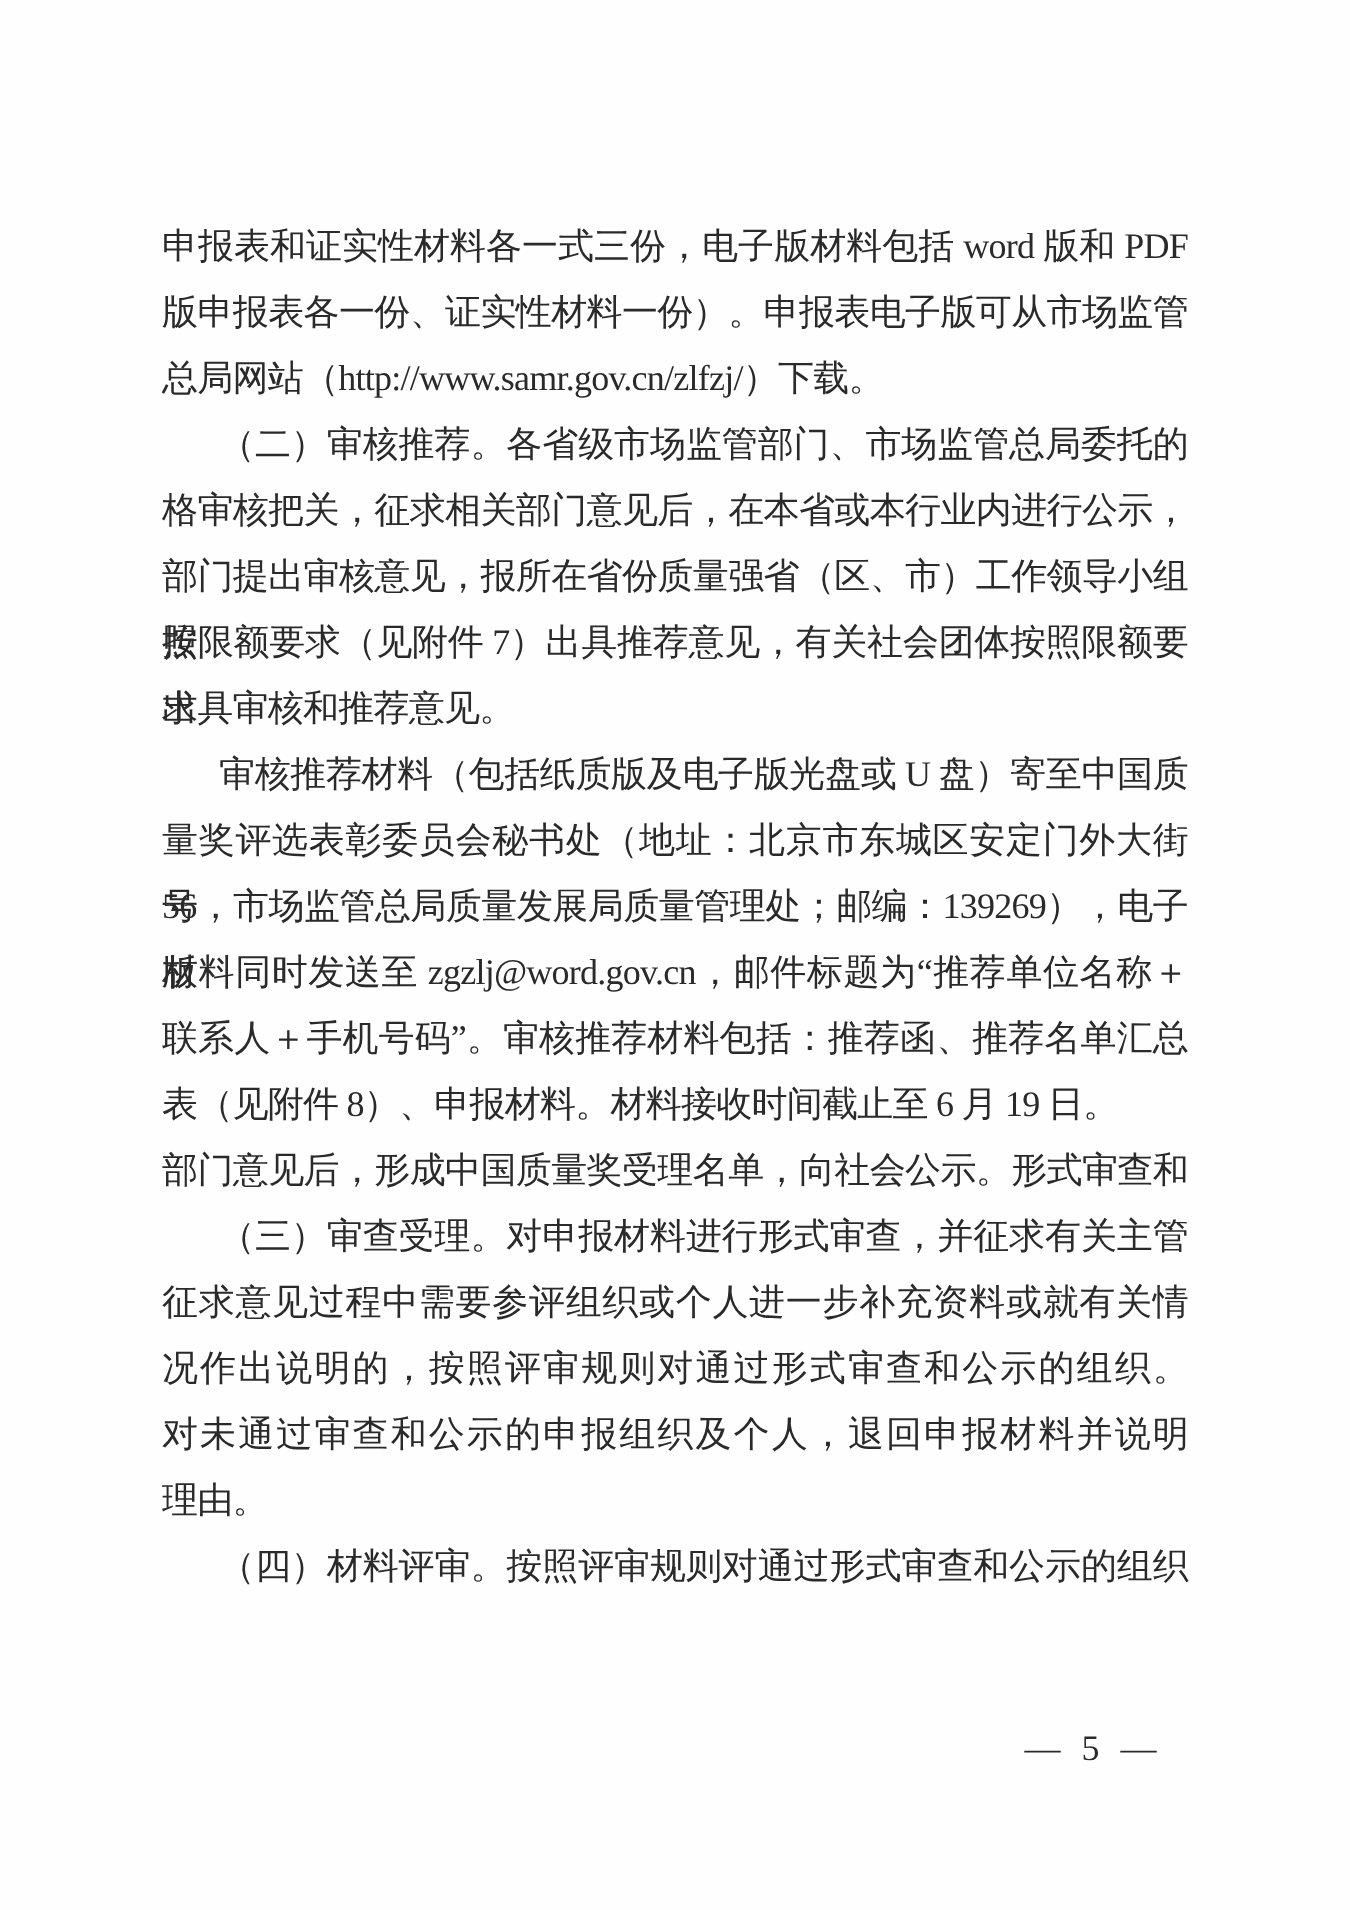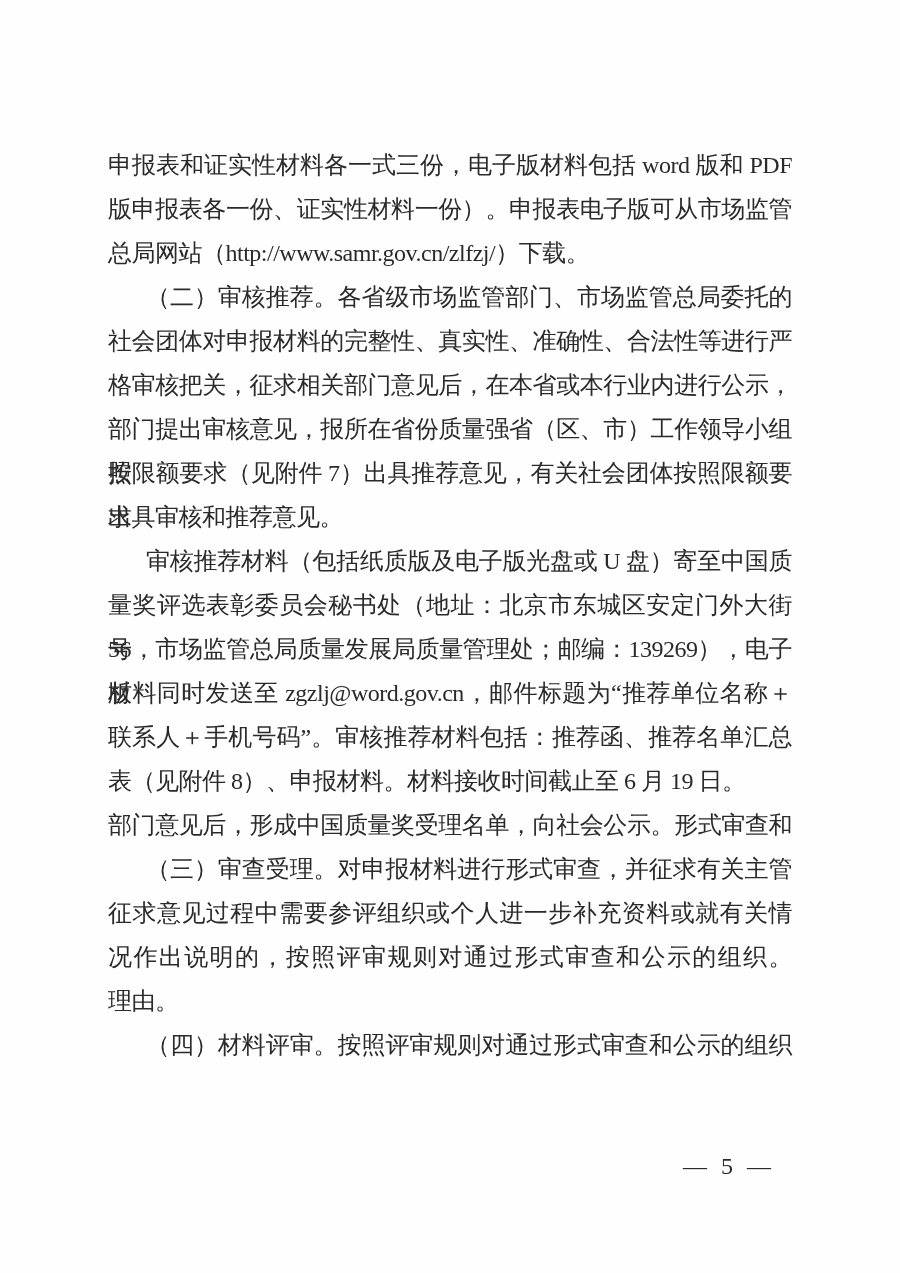--- a/index.html
+++ b/index.html
@@ -59,32 +59,32 @@
 </style>
 </head>
 <body>
 
 <div class="page">
   <div class="textblock">
     <div class="line j">申报表和证实性材料各一式三份，电子版材料包括 word 版和 PDF</div>
     <div class="line j">版申报表各一份、证实性材料一份）。申报表电子版可从市场监管</div>
     <div class="line end">总局网站（http://www.samr.gov.cn/zlfzj/）下载。</div>
     <div class="line j indent">（二）审核推荐。各省级市场监管部门、市场监管总局委托的</div>
-    <div class="line j">社会团体对申报材料的完整性、真实性、准确性、合法性等进行严</div>
     <div class="line j">格审核把关，征求相关部门意见后，在本省或本行业内进行公示，</div>
     <div class="line j">部门提出审核意见，报所在省份质量强省（区、市）工作领导小组按</div>
     <div class="line j">照限额要求（见附件 7）出具推荐意见，有关社会团体按照限额要求</div>
     <div class="line end">出具审核和推荐意见。</div>
     <div class="line j indent">审核推荐材料（包括纸质版及电子版光盘或 U 盘）寄至中国质</div>
     <div class="line j">量奖评选表彰委员会秘书处（地址：北京市东城区安定门外大街 56</div>
     <div class="line j">号，市场监管总局质量发展局质量管理处；邮编：139269），电子版</div>
     <div class="line j">材料同时发送至 zgzlj@word.gov.cn，邮件标题为“推荐单位名称＋</div>
     <div class="line j">联系人＋手机号码”。审核推荐材料包括：推荐函、推荐名单汇总</div>
     <div class="line end">表（见附件 8）、申报材料。材料接收时间截止至 6 月 19 日。</div>
     <div class="line j">部门意见后，形成中国质量奖受理名单，向社会公示。形式审查和</div>
     <div class="line j indent">（三）审查受理。对申报材料进行形式审查，并征求有关主管</div>
     <div class="line j">征求意见过程中需要参评组织或个人进一步补充资料或就有关情</div>
     <div class="line j">况作出说明的，按照评审规则对通过形式审查和公示的组织。</div>
+    <div class="line j">对未通过审查和公示的申报组织及个人，退回申报材料并说明</div>
     <div class="line end">理由。</div>
     <div class="line j indent">（四）材料评审。按照评审规则对通过形式审查和公示的组织</div>
   </div>
   <div class="page-number">— 5 —</div>
 </div>
 
 </body></html>

